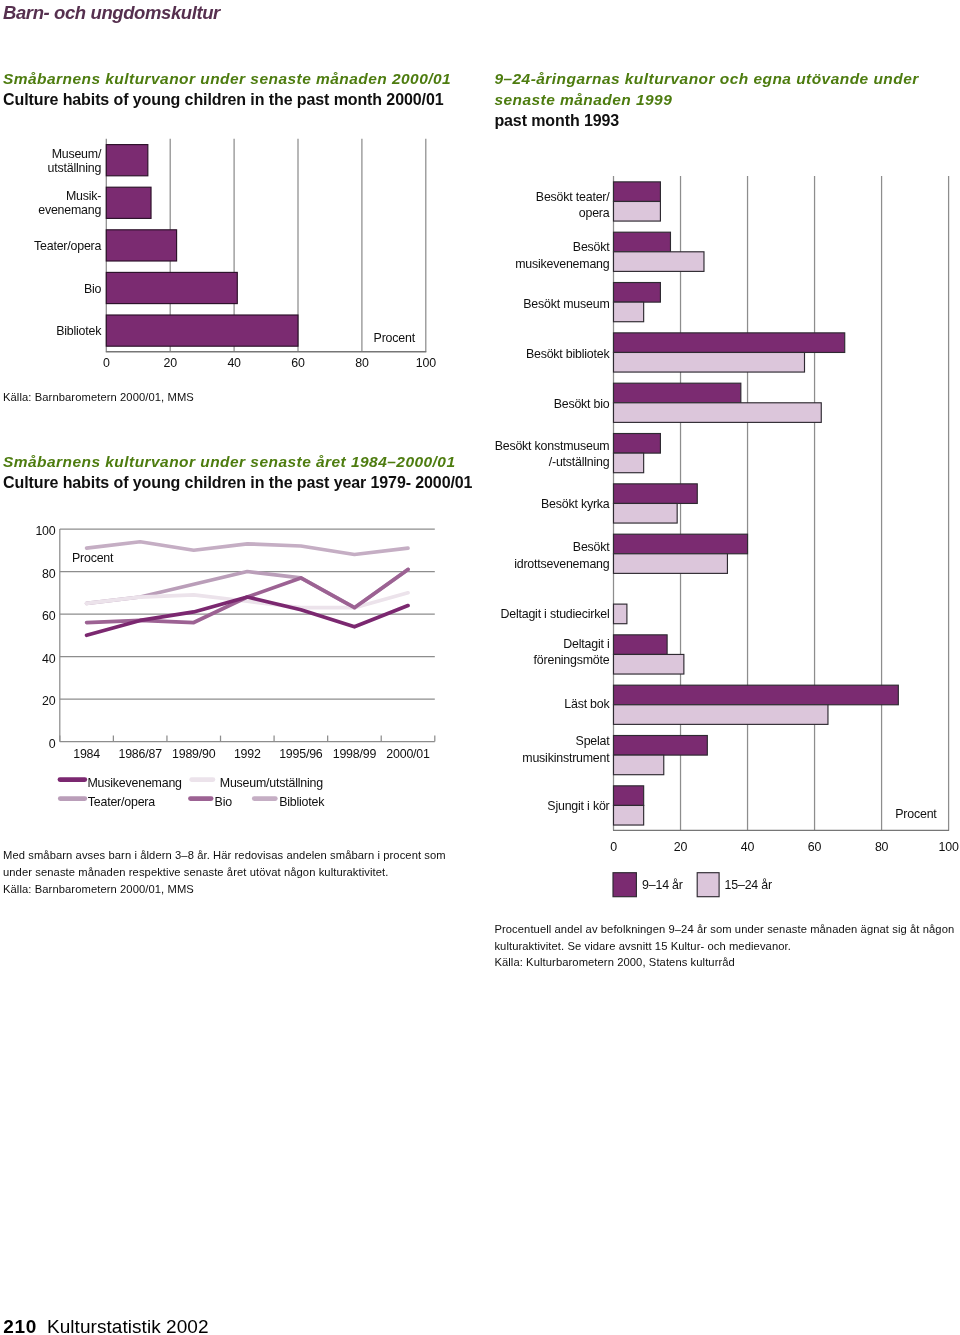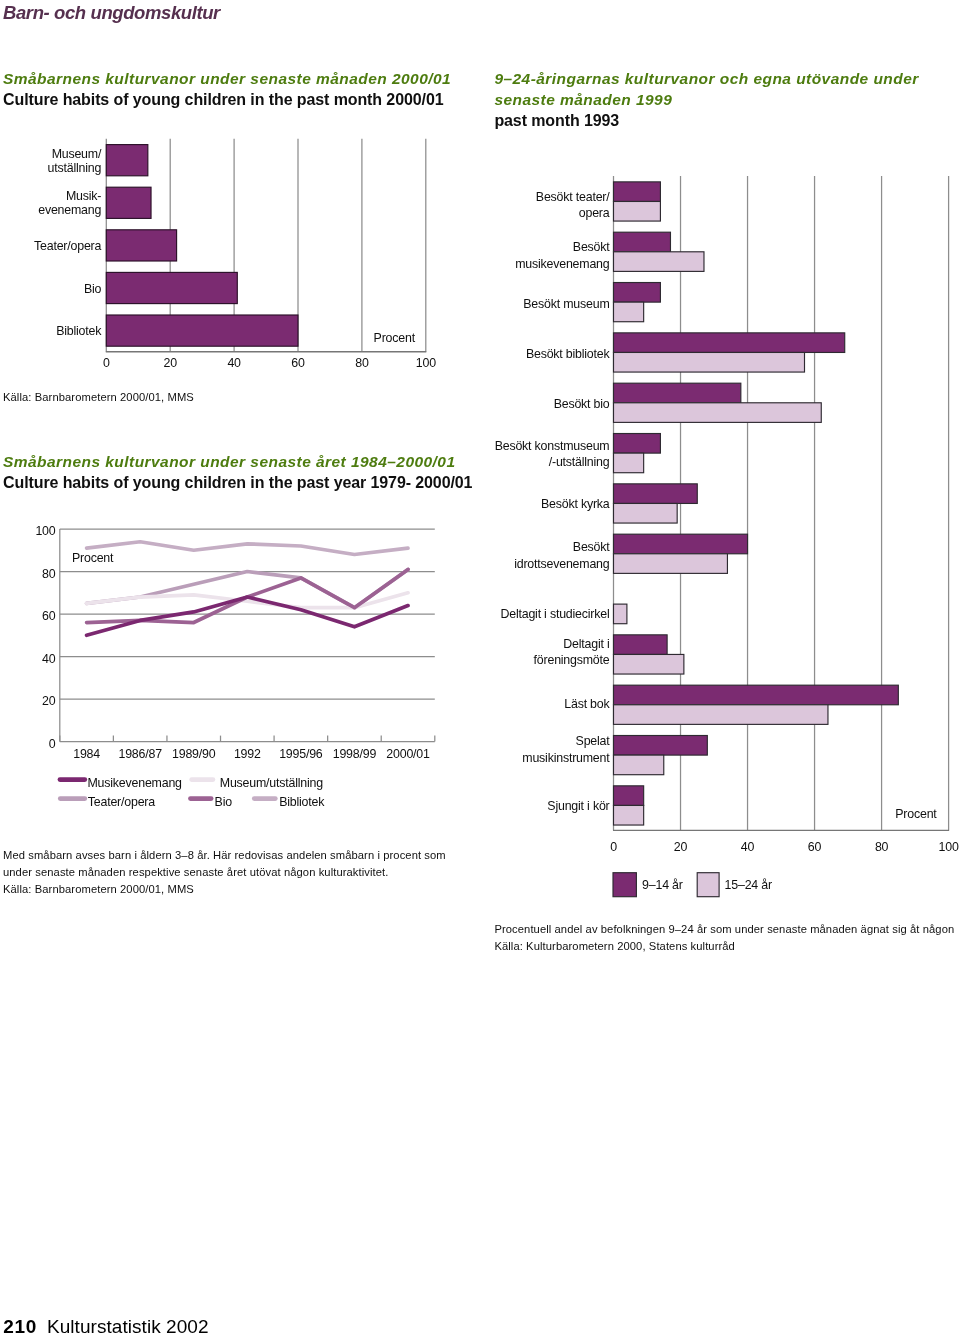--- a/index.html
+++ b/index.html
@@ -194,18 +194,19 @@
 <div class="abs" id="chart3-legend" style="left:480px;top:862px;">
     <svg width="480" height="40" viewBox="0 0 480 40">
       <rect x="133" y="10.7" width="23.4" height="24" fill="#7B2B71" stroke="#2e2a31" stroke-width="1.15"></rect>
       <text x="162.1" y="27.2" font-size="12.4" letter-spacing="-0.2">9–14 år</text>
       <rect x="217.2" y="10.7" width="21.9" height="24" fill="#DCC6DB" stroke="#2e2a31" stroke-width="1.15"></rect>
       <text x="244.6" y="27.2" font-size="12.4" letter-spacing="-0.2">15–24 år</text>
     </svg>
   </div>
 <div class="abs note" id="chart3-notes" style="left:494.4px;top:921.37px;line-height:16.5px;">
     <div>Procentuell andel av befolkningen 9–24 år som under senaste månaden ägnat sig åt någon</div>
+    <div>kulturaktivitet. Se vidare avsnitt 15 Kultur- och medievanor.</div>
     <div>Källa: Kulturbarometern 2000, Statens kulturråd</div>
   </div>
 
 <div class="abs" id="footer">
   <b>210</b><span style="display:inline-block;width:10px"></span><span>Kulturstatistik 2002</span>
 </div>
 
 </body></html>

